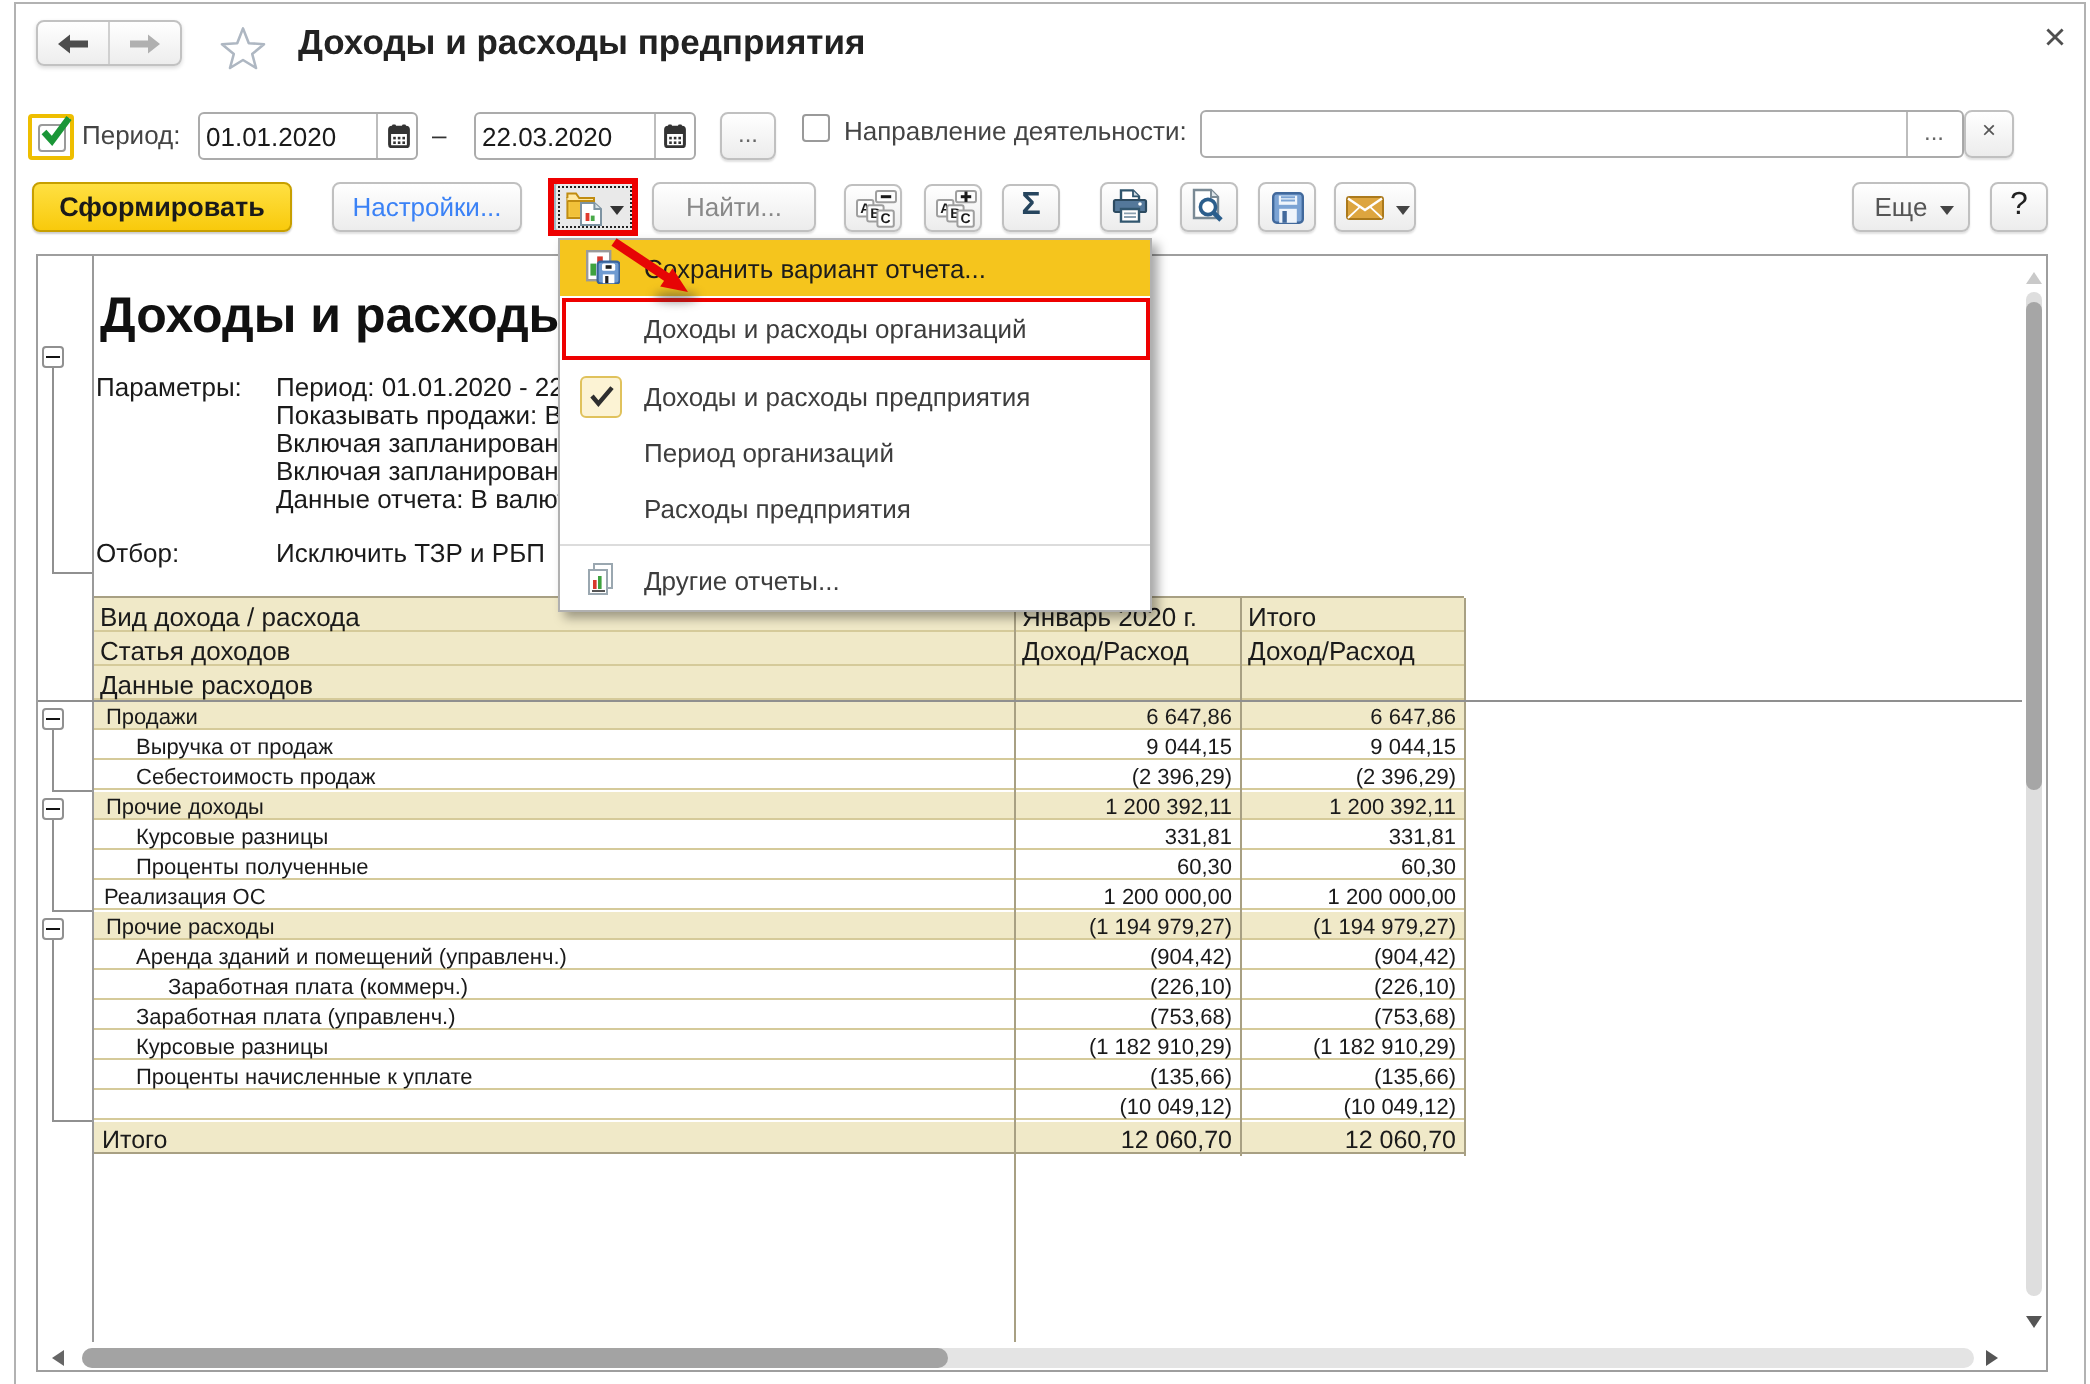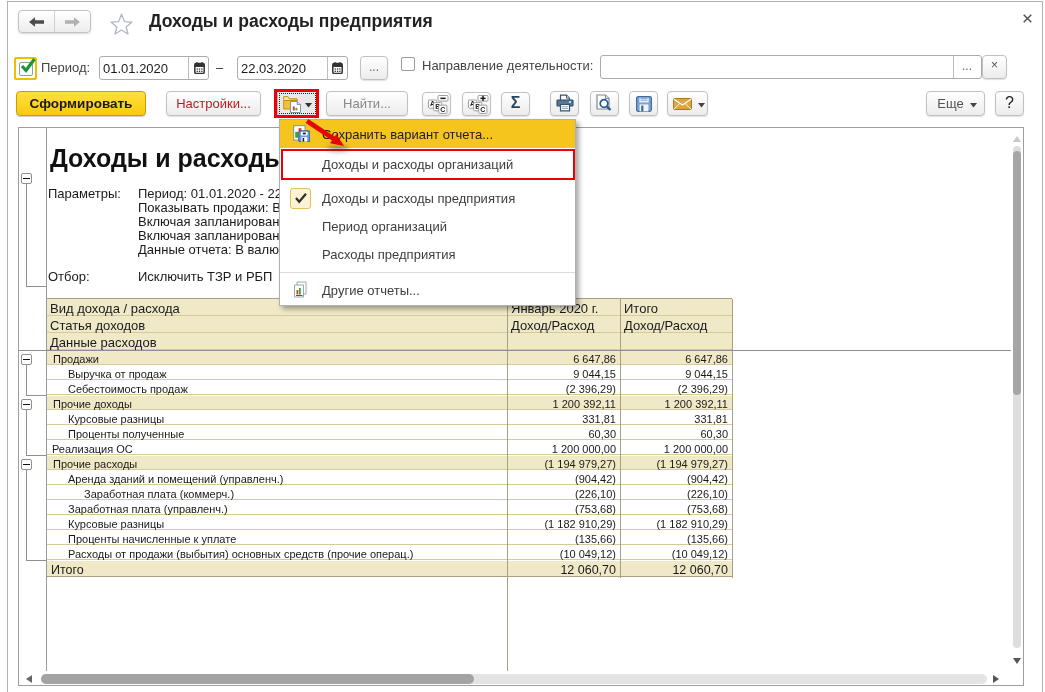--- a/index.html
+++ b/index.html
@@ -86,21 +86,21 @@
   <div class="lbl" style="left:422px;top:58px">Направление деятельности:</div>
   <div class="inp" style="left:600px;top:55px;width:382px;height:24px"></div>
   <div class="abs" style="left:953px;top:56px;width:1px;height:22px;background:#bdbdbd"></div>
   <div class="abs" style="left:953px;top:59px;width:28px;text-align:center;font-size:12px;color:#666">...</div>
   <div class="btn" style="left:982px;top:55px;width:25px;height:24px"></div>
   <div class="abs" style="left:982px;top:58px;width:25px;text-align:center;font-size:12px;color:#555">×</div>
 
   <div class="abs" style="left:16px;top:91px;width:130px;height:25px;border:1px solid #c79f00;border-radius:4px;background:linear-gradient(#ffe042,#f8ca0c);box-shadow:0 1px 1px rgba(0,0,0,0.2)"></div>
   <div class="abs" style="left:16px;top:96px;width:130px;text-align:center;font-size:13.5px;font-weight:bold;color:#1a1a1a">Сформировать</div>
   <div class="btn" style="left:166px;top:91px;width:95px;height:25px"></div>
-  <div class="btn-label abs" style="left:166px;top:96px;width:95px;font-size:13px;color:#b91c1c">Настройки...</div>
+  <div class="btn-label abs" style="left:166px;top:96px;width:95px;font-size:13px;color:#3b82f6">Настройки...</div>
 
   <div class="abs" style="left:277px;top:91px;width:41px;height:25px;border:1px solid #9fb8c4;border-radius:2px;background:#e9e9e9"></div>
   <div class="abs" style="left:280px;top:94px;width:35px;height:19px;outline:1px dotted #222"></div>
   <svg class="abs" style="left:283px;top:95px" width="16" height="16" viewBox="0 0 16 16">
     <path d="M0.7 4 L0.7 14 L14 14 L14 4 Z" fill="#f3c843" stroke="#c08c11" stroke-width="1"></path>
     <path d="M0.7 4 L0.7 1.7 L5 1.7 L6.6 4 L14 4 L14 5.5 L0.7 5.5" fill="#ffe9a6" stroke="#c08c11" stroke-width="1"></path>
     <path d="M2 6 L13 6 L13 13 L2 13" fill="#efbe34" opacity="0.7"></path>
   </svg>
   <svg class="abs" style="left:290px;top:101px" width="11" height="12" viewBox="0 0 11 12">
     <path d="M0.5 0.5 L7.2 0.5 L10.5 3.5 L10.5 11.5 L0.5 11.5 Z" fill="#ffffff" stroke="#7d93a2" stroke-width="1"></path>
@@ -257,21 +257,20 @@
   <div class="cell num" style="left:620px;top:503px;width:108px">(753,68)</div>
   <div class="abs" style="left:47px;top:516px;width:685px;height:14px;background:#fff;border-bottom:1px solid #d5ca9a"></div>
   <div class="cell" style="left:68px;top:518px">Курсовые разницы</div>
   <div class="cell num" style="left:507px;top:518px;width:109px">(1 182 910,29)</div>
   <div class="cell num" style="left:620px;top:518px;width:108px">(1 182 910,29)</div>
   <div class="abs" style="left:47px;top:531px;width:685px;height:14px;background:#fff;border-bottom:1px solid #d5ca9a"></div>
   <div class="cell" style="left:68px;top:533px">Проценты начисленные к уплате</div>
   <div class="cell num" style="left:507px;top:533px;width:109px">(135,66)</div>
   <div class="cell num" style="left:620px;top:533px;width:108px">(135,66)</div>
   <div class="abs" style="left:47px;top:546px;width:685px;height:14px;background:#fff;border-bottom:1px solid #d5ca9a"></div>
-  <div class="cell" style="left:68px;top:548px">Расходы от продажи (выбытия) основных средств (прочие операц.)</div>
   <div class="cell num" style="left:507px;top:548px;width:109px">(10 049,12)</div>
   <div class="cell num" style="left:620px;top:548px;width:108px">(10 049,12)</div>
   <div class="abs" style="left:47px;top:561px;width:685px;height:16px;background:#f0e9c8;border-bottom:1px solid #a8a083"></div>
   <div class="cell" style="left:51px;top:563px;font-size:12.5px">Итого</div>
   <div class="cell num" style="left:507px;top:563px;width:109px;font-size:12.5px">12 060,70</div>
   <div class="cell num" style="left:620px;top:563px;width:108px;font-size:12.5px">12 060,70</div>
 
   <div class="abs" style="left:46px;top:128px;width:1px;height:543px;background:#9a9a9a"></div>
   <div class="abs" style="left:507px;top:299px;width:1px;height:372px;background:#a8a083"></div>
   <div class="abs" style="left:620px;top:299px;width:1px;height:279px;background:#a8a083"></div>

